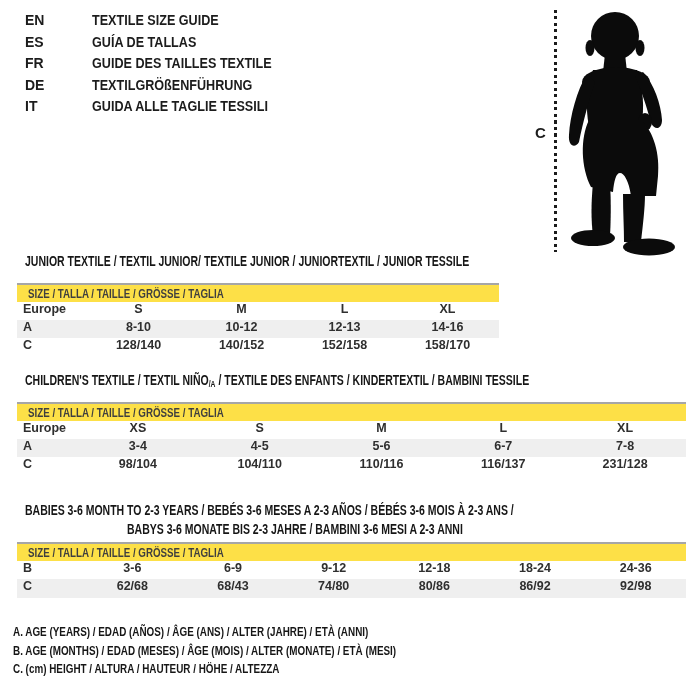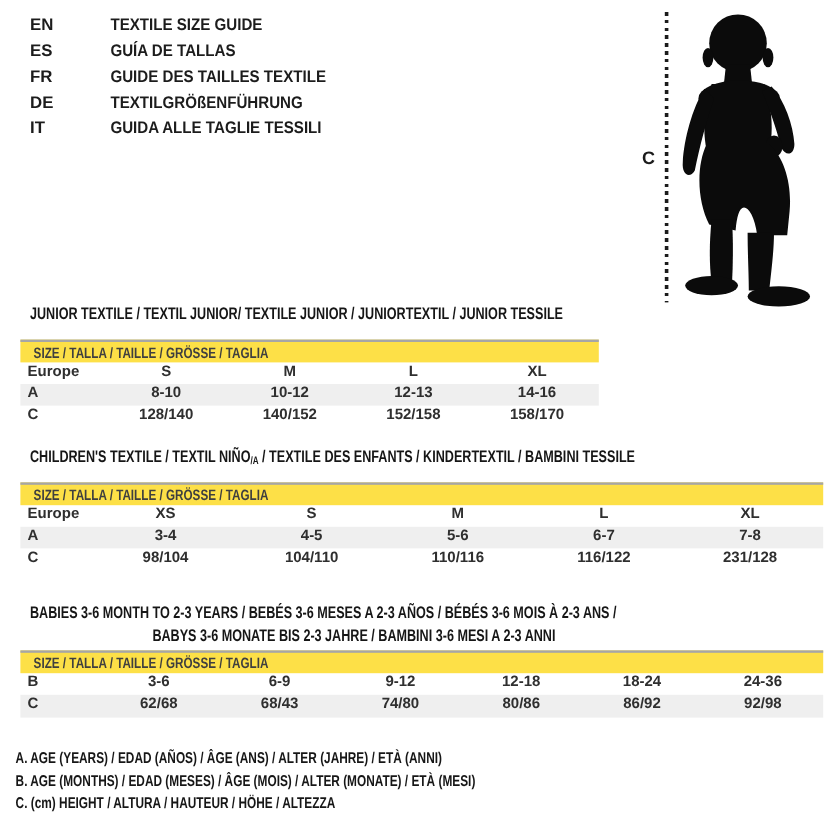--- a/index.html
+++ b/index.html
@@ -139,21 +139,21 @@
       <span class="cell">4-5</span>
       <span class="cell">5-6</span>
       <span class="cell">6-7</span>
       <span class="cell">7-8</span>
     </div>
     <div class="trow tall">
       <span class="lbl w60">C</span>
       <span class="cell">98/104</span>
       <span class="cell">104/110</span>
       <span class="cell">110/116</span>
-      <span class="cell">116/122</span>
+      <span class="cell">116/137</span>
       <span class="cell">231/128</span>
     </div>
   </div>
 
   <div class="abs heading" style="top:501px">
     <div><span class="cond">BABIES 3-6 MONTH TO 2-3 YEARS / BEBÉS 3-6 MESES A 2-3 AÑOS / BÉBÉS 3-6 MOIS À 2-3 ANS /</span></div>
     <div><span class="cond">BABYS 3-6 MONATE BIS 2-3 JAHRE / BAMBINI 3-6 MESI A 2-3 ANNI</span></div>
   </div>
   <div class="abs table" style="top:542px;width:669px">
     <div class="bar">

